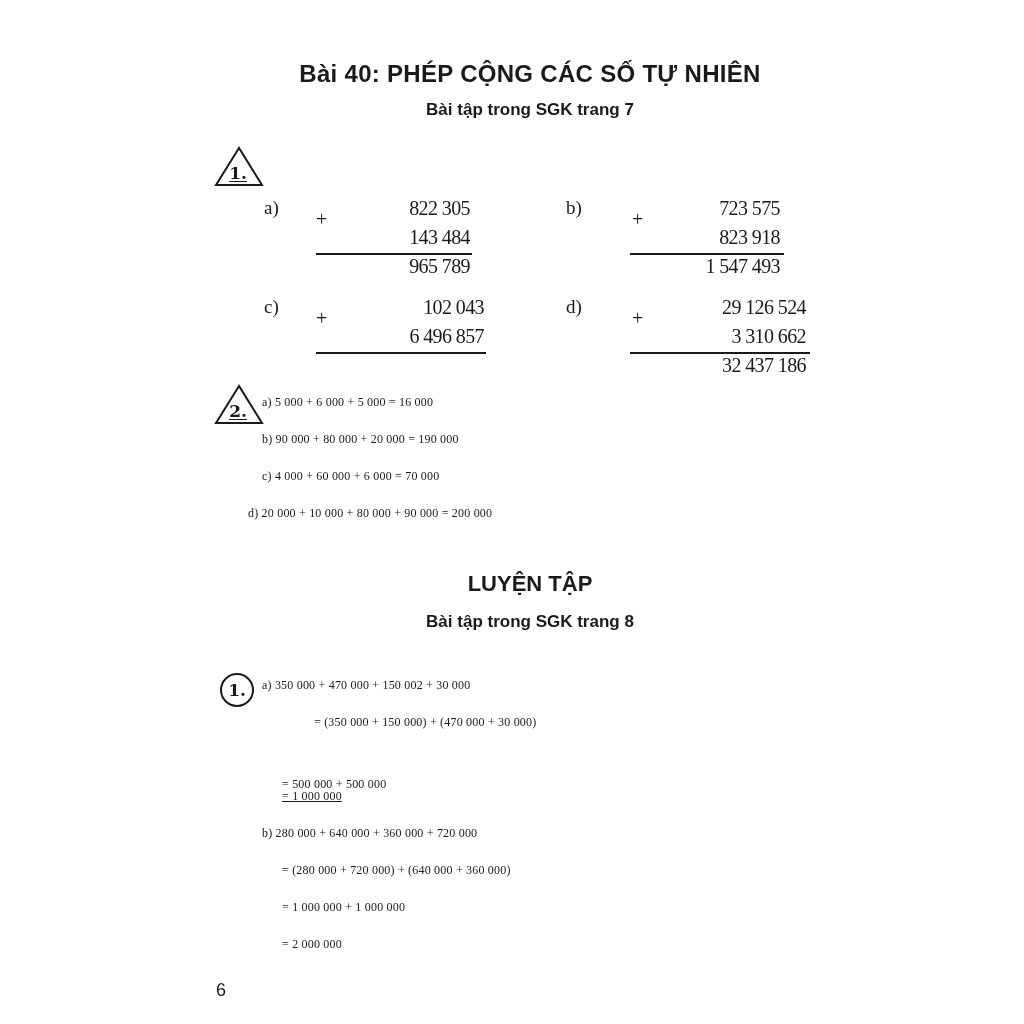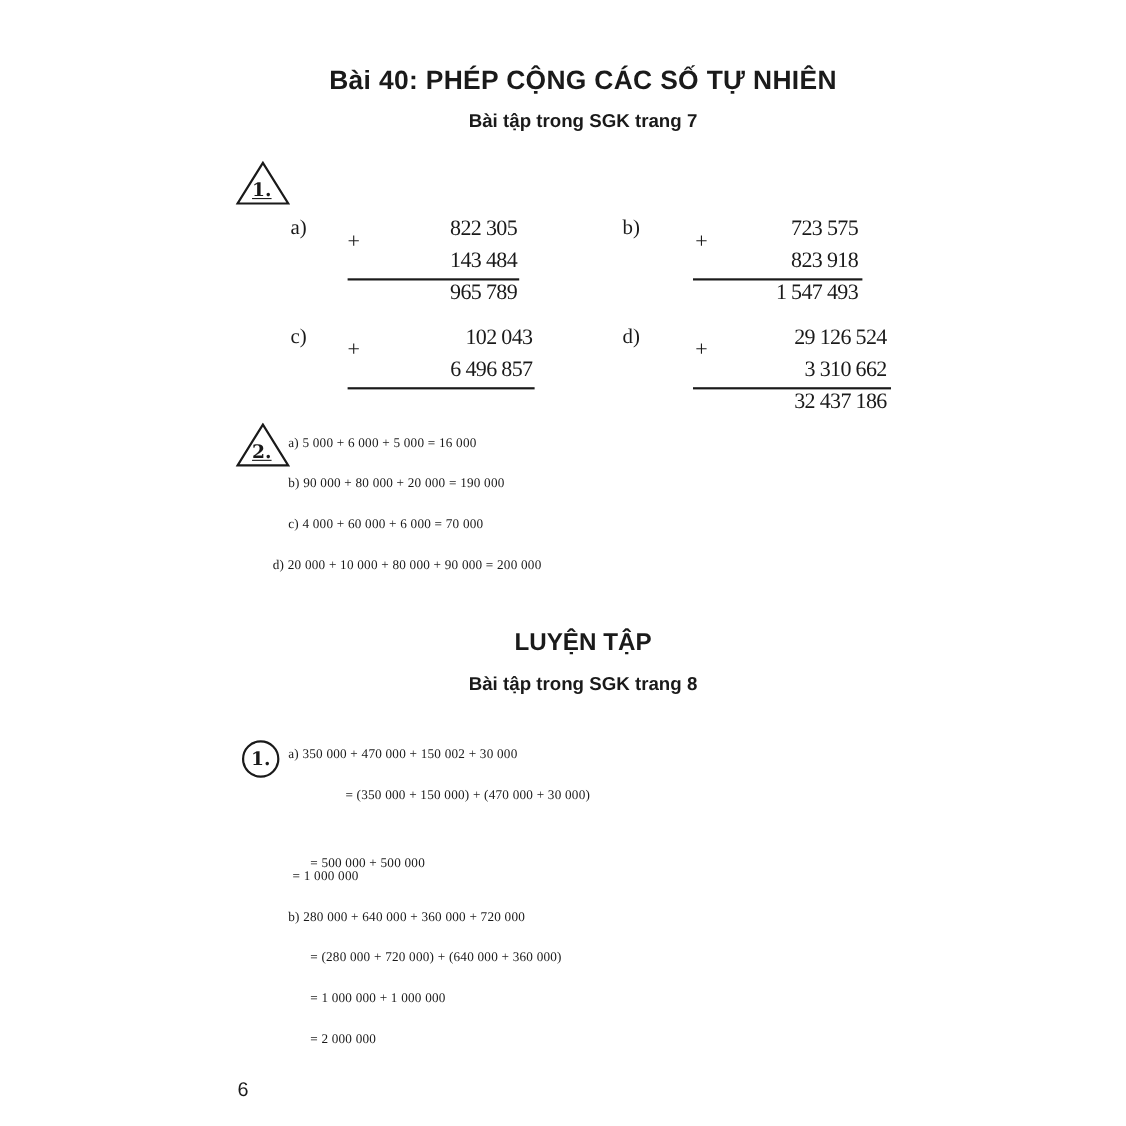--- a/index.html
+++ b/index.html
@@ -188,19 +188,19 @@
 <div class="line" style="left:248px; top:506px;text-align:center;">d) 20 000 + 10 000 + 80 000 + 90 000 = 200 000</div>
 
 <div class="title2 sans">LUYỆN TẬP</div>
 <div class="subtitle sub2 sans">Bài tập trong SGK trang 8</div>
 
 <div class="circ" style="left:220px; top:673px;">1.</div>
 
 <div class="line" style="left:262px; top:678px;">a) 350 000 + 470 000 + 150 002 + 30 000</div>
 <div class="line" style="left:282px; top:715px;margin-left:32px;">= (350 000 + 150 000) + (470 000 + 30 000)</div>
 <div class="line" style="left:282px; top:752px;margin-top:25px;">= 500 000 + 500 000</div>
-<div class="line" style="left:266px; top:789px;">= 1 000 000</div>
+<div class="line" style="left:282px; top:789px;text-decoration:underline;">= 1 000 000</div>
 <div class="line" style="left:262px; top:826px;">b) 280 000 + 640 000 + 360 000 + 720 000</div>
 <div class="line" style="left:282px; top:863px;">= (280 000 + 720 000) + (640 000 + 360 000)</div>
 <div class="line" style="left:282px; top:900px;">= 1 000 000 + 1 000 000</div>
 <div class="line" style="left:282px; top:937px;">= 2 000 000</div>
 
 <div class="page-num">6</div>
 
 </body></html>

